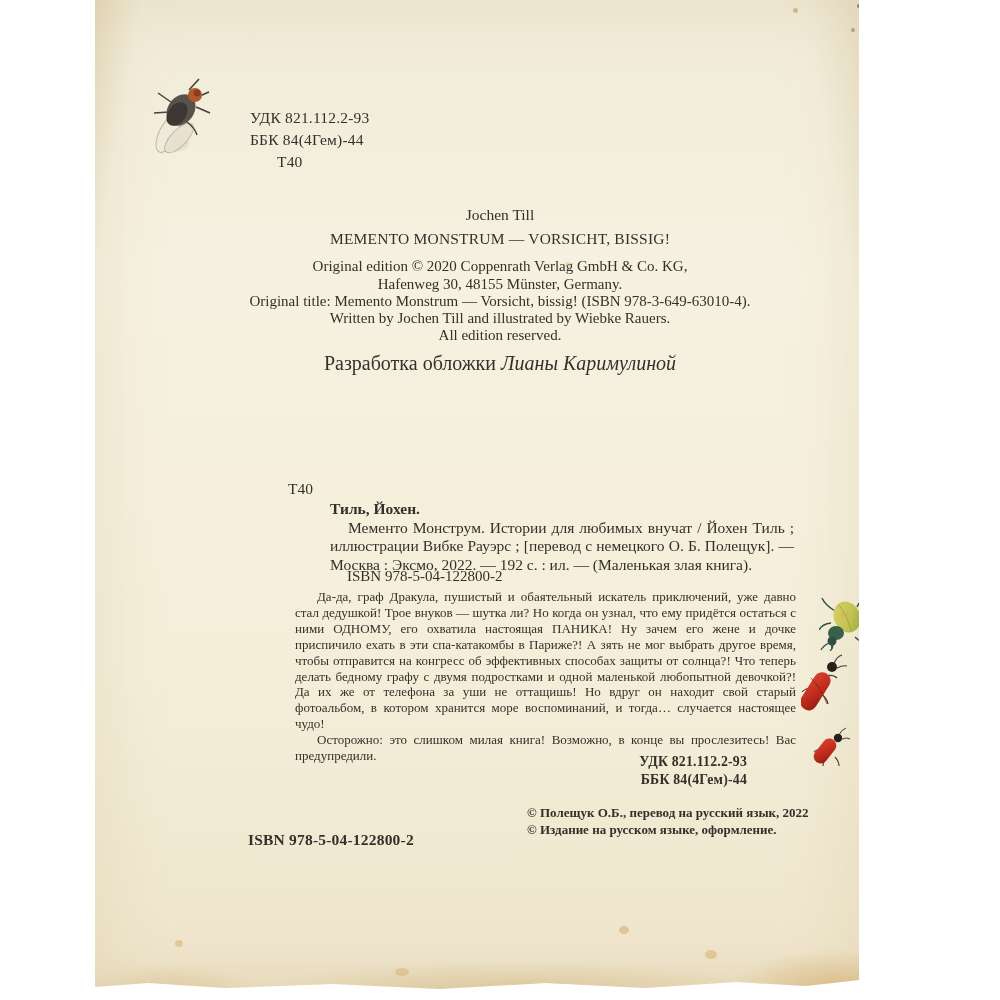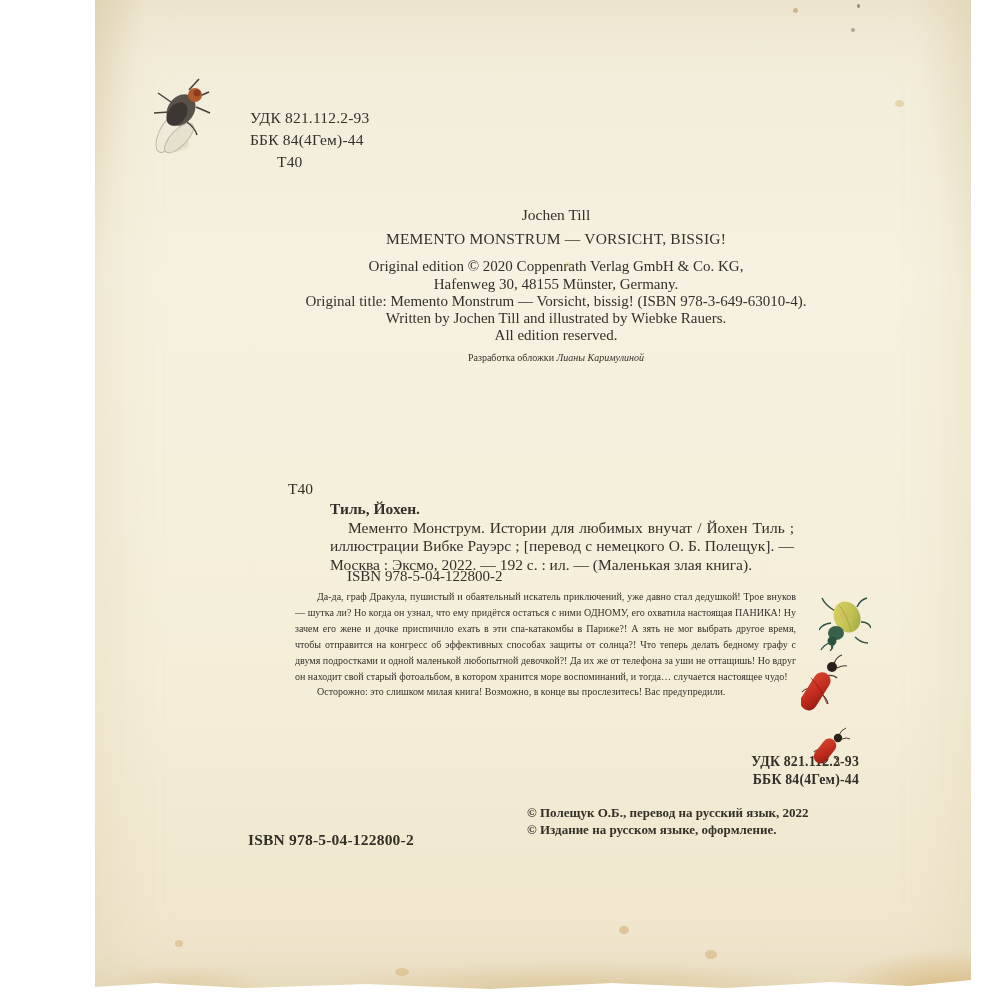--- a/index.html
+++ b/index.html
@@ -2,51 +2,52 @@
 <html><head>
 <meta charset="utf-8">
 <style>
   html,body{margin:0;padding:0;}
   body{
     width:1000px;height:1000px;position:relative;background:#ffffff;
     font-family:"Liberation Serif","DejaVu Serif",serif;color:#33302a;
     overflow:hidden;
   }
   .page{
-    position:absolute;left:95px;top:0;width:876px;height:992px;
+    position:absolute;left:95px;top:0;width:748px;height:992px;
     background:
       radial-gradient(150px 60px at 97% 100%, rgba(197,137,42,0.40), rgba(197,137,42,0) 72%),
       radial-gradient(330px 40px at 55% 100%, rgba(186,146,66,0.28), rgba(186,146,66,0) 78%),
       radial-gradient(110px 36px at 10% 100%, rgba(186,146,66,0.22), rgba(186,146,66,0) 78%),
       linear-gradient(100deg, rgba(221,206,170,0.55), rgba(255,255,255,0) 5%),
       linear-gradient(260deg, rgba(221,206,170,0.35), rgba(255,255,255,0) 6%),
       linear-gradient(to bottom, #f1ebd8 0%, #f6f1e0 28%, #f4eed9 68%, #efe5cc 96%, #ecdfc2 100%);
     box-shadow: inset 0 0 70px rgba(190,170,120,0.22);
     clip-path: polygon(0 0, 100% 0, 100% 98.8%, 93% 99.4%, 84% 99.0%, 72% 99.6%, 59% 99.1%, 45% 99.7%, 31% 99.2%, 17% 99.6%, 7% 99.1%, 0 99.5%);
+    padding-left: 16px;
   }
   .abs{position:absolute;}
   .speck{position:absolute;border-radius:50%;}
   
   .codes-top{left:155px;top:107px;font-size:15.5px;line-height:22px;letter-spacing:0.2px;}
   .codes-top .sign{padding-left:27px;}
   
   .centered{left:12px;top:0;width:100%;text-align:center;transform:translateX(11px);}
   .edition{top:206px;font-size:15px;line-height:17.2px;}
   .edition .author{font-size:15.5px;margin-bottom:7px;}
   .edition .title{font-size:15.5px;margin-bottom:11px;letter-spacing:0.2px;}
-  .cover-credit{top:352px;font-size:10px;}
+  .cover-credit{top:352px;font-size:20px;}
   .cover-credit .designer{font-style:italic;}
   
   .bib{left:235px;top:457px;width:464px;font-size:15.5px;line-height:18.6px;}
   .bib .heading{font-weight:bold;margin-top:43px;}
   .bib .entry{margin:0;text-align:justify;text-indent:18px;}
   .bib-sign{left:193px;top:480px;font-size:15.5px;}
   .isbn-mid{left:252px;top:568px;font-size:15px;}
   
-  .annotation{left:200px;top:589px;width:501px;font-size:10px;line-height:15.9px;text-align:justify;}
+  .annotation{left:200px;top:589px;width:501px;font-size:13px;line-height:15.9px;text-align:justify;}
   .annotation p{margin:0;text-indent:22px;}
   
   .codes-bottom{right:112px;top:753px;font-size:13.8px;line-height:18px;font-weight:bold;text-align:right;letter-spacing:0.2px;}
   .copyright{left:432px;top:804px;font-size:13px;line-height:17.3px;font-weight:bold;}
   .copyright .cont{padding-left:15px;}
   .isbn-bottom{left:153px;top:831px;font-size:15.5px;font-weight:bold;letter-spacing:0.2px;}
   .illu{position:absolute;}
 </style>
 </head>
 <body>

